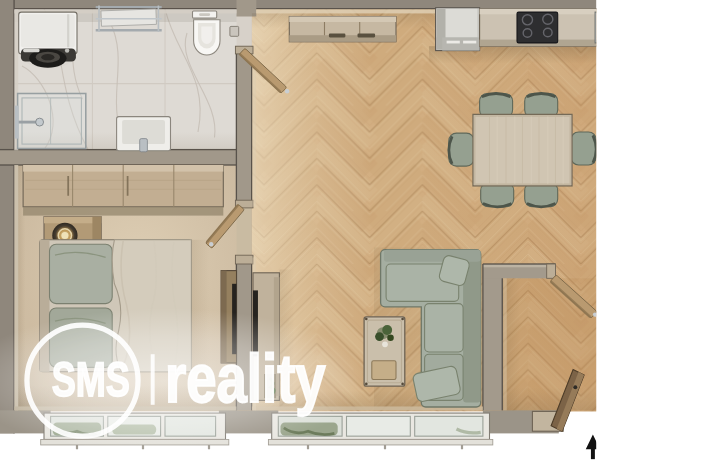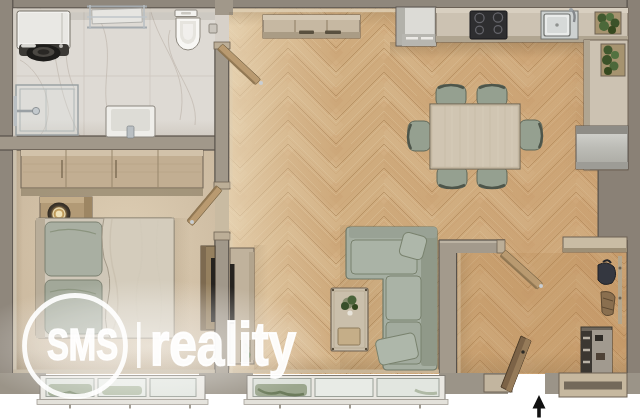--- a/index.html
+++ b/index.html
@@ -1,16 +1,16 @@
 <!DOCTYPE html>
 <html><head>
 <meta charset="utf-8">
 <style>
 html,body{margin:0;padding:0;background:#fff;}
-.stage{position:relative;width:640px;height:418px;background:#ffffff;overflow:hidden;font-family:"Liberation Sans",sans-serif;}
+.stage{position:relative;width:542px;height:418px;background:#ffffff;overflow:hidden;font-family:"Liberation Sans",sans-serif;}
 </style>
 </head>
 <body>
 <div class="stage">
 <svg width="640" height="418" viewBox="0 0 640 418" xmlns="http://www.w3.org/2000/svg">
 <defs>
 <pattern id="parq" width="96" height="48" patternUnits="userSpaceOnUse">
   <rect width="96" height="48" fill="#d2ae81"></rect>
   <g stroke-width="21" fill="none">
     <path d="M0,-12 L48,36 M0,36 L48,84" stroke="#d8bb92" opacity="0.38"></path>

